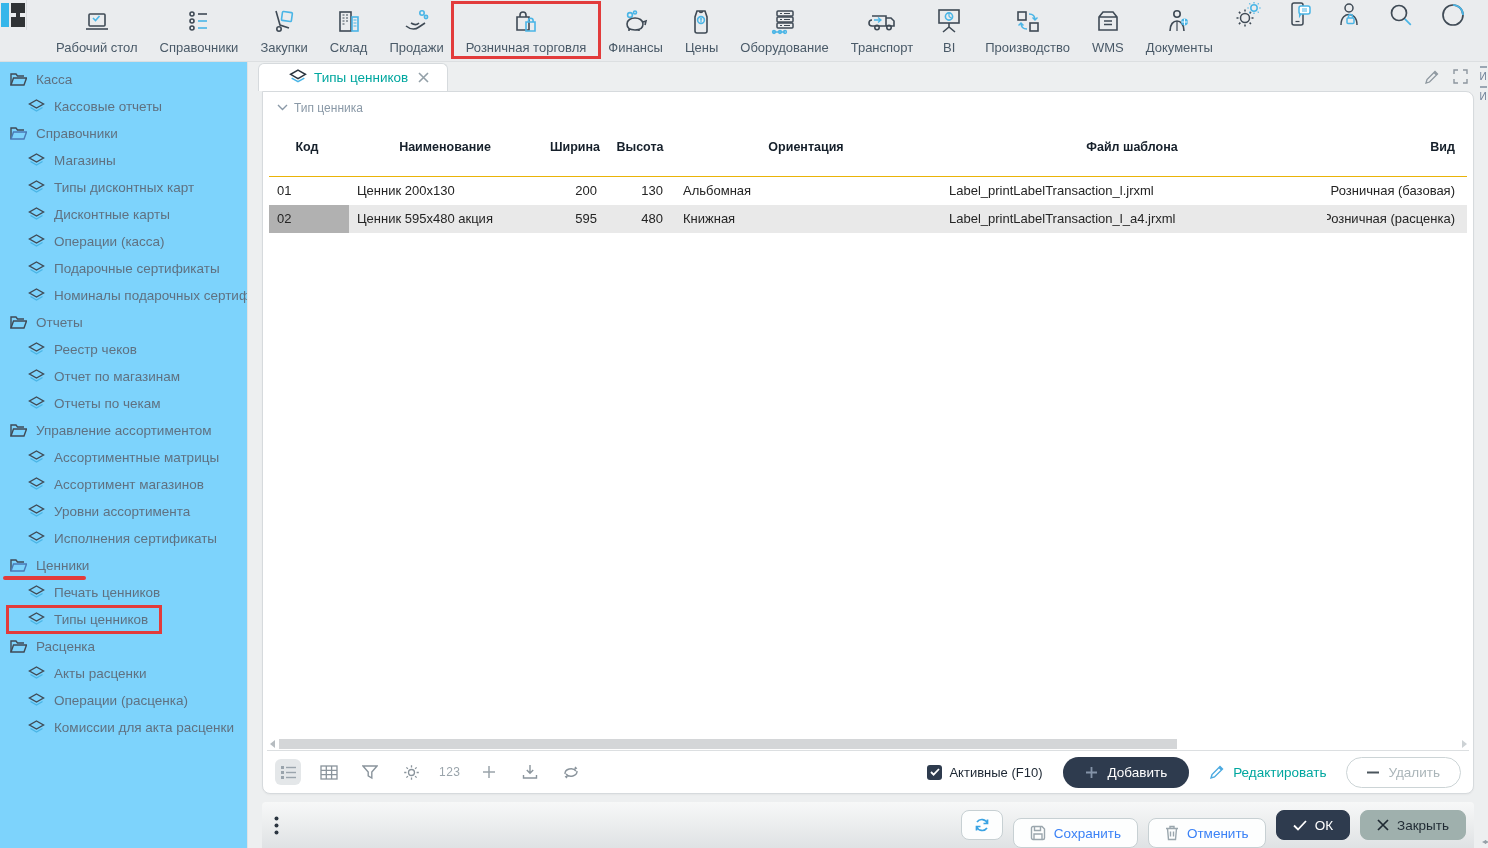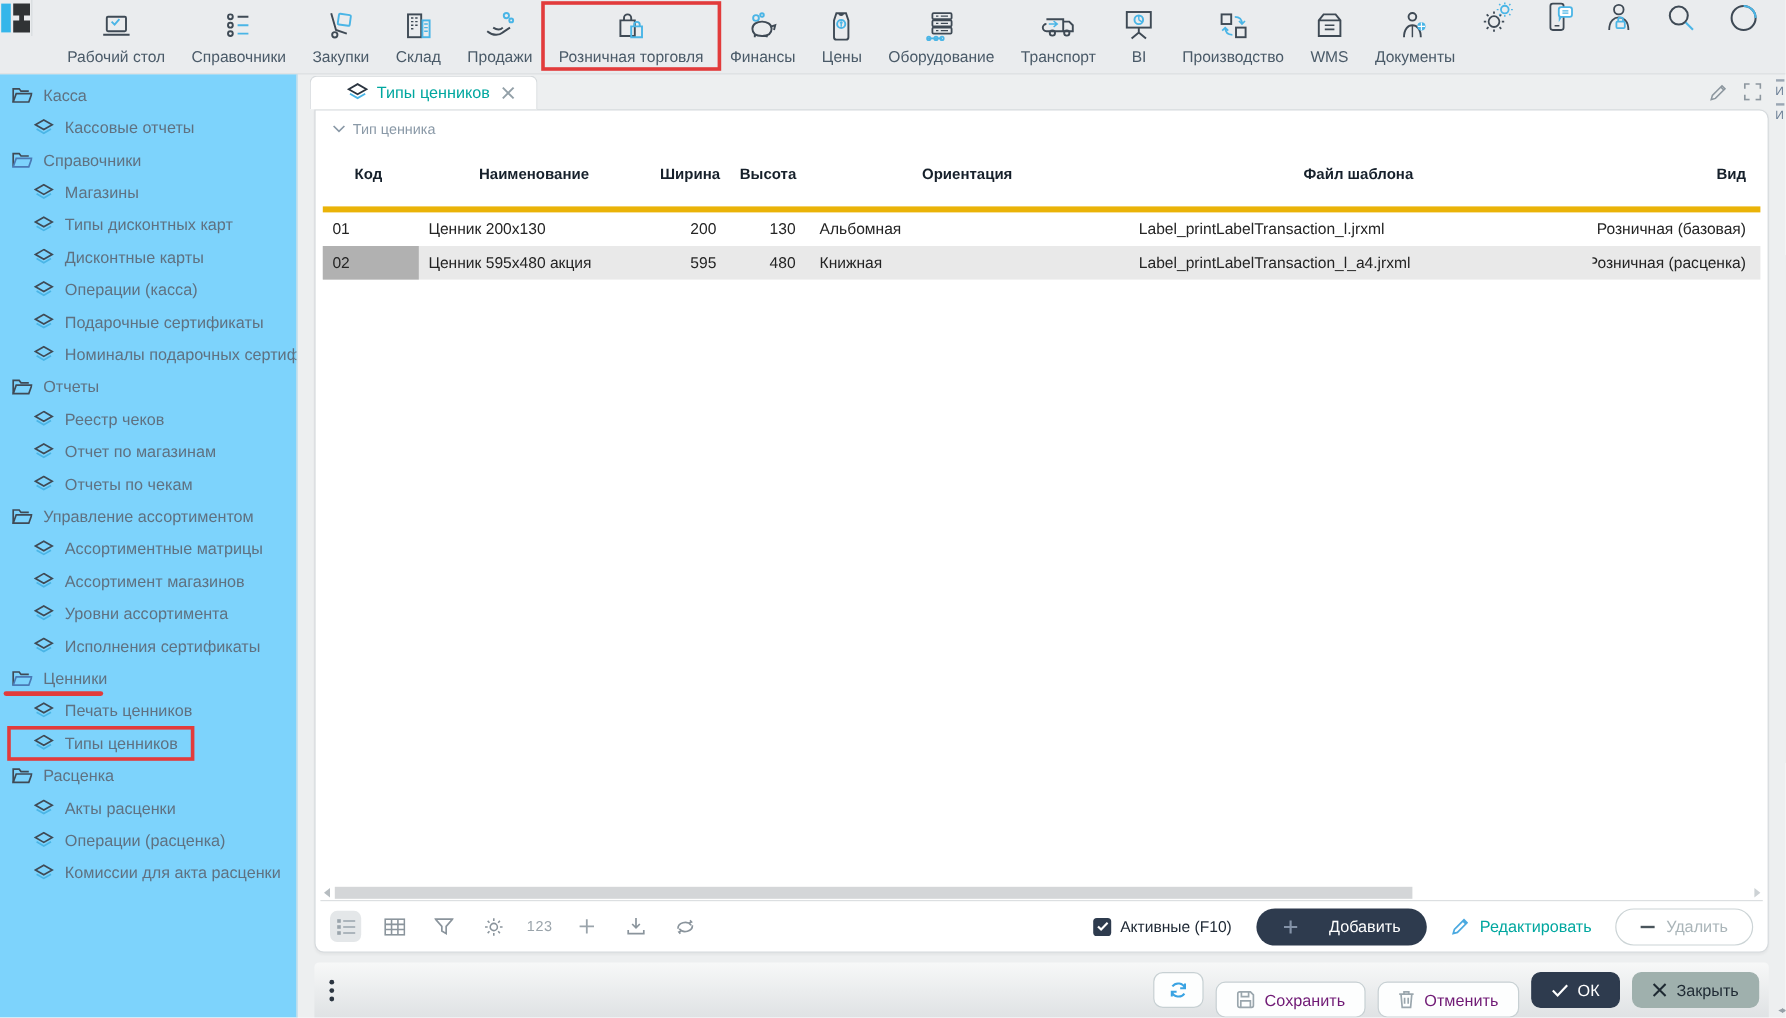--- a/index.html
+++ b/index.html
@@ -42,21 +42,21 @@
   .tab .close{color:#93a0a8; display:flex; cursor:pointer; margin-left:2px;}
   .tabbar-tools{position:absolute; right:22px; top:7px; display:flex; gap:13px; color:#8d979f;}
   .tabbar-tools span{cursor:pointer; display:flex;}
 
   
   .panel{margin:0 16px 0 14px; background:#fff; border:1px solid var(--border); border-radius:0 8px 8px 8px; height:709px; display:flex; flex-direction:column; box-shadow:0 1px 2px rgba(0,0,0,.04);}
   .section-header{display:flex; align-items:center; gap:6px; padding:9px 14px 4px; color:#8a99a7; font-size:12px; cursor:pointer;}
 
   .tbl{padding:0 6px;}
   .trow{display:flex; align-items:center;}
-  .trow.hdr{height:58px; font-weight:bold; font-size:12.5px; color:#16202b; border-bottom:5px solid #eab308;}
+  .trow.hdr{height:58px; font-weight:bold; font-size:12.5px; color:#16202b; border-bottom:1px solid #eab308;}
   .trow.r{height:28px; font-size:13px; color:#242424;}
   .trow.r.selected{background:#e9e9e9;}
   .tc{padding:0 12px 0 8px; overflow:hidden; white-space:nowrap; height:100%; display:flex; align-items:center;}
   .c0{width:80px;} .c1{width:196px;} .c2{width:64px; justify-content:flex-end;} .c3{width:66px; justify-content:flex-end;}
   .c4{width:266px;} .c5{width:386px;} .c6{width:140px; justify-content:flex-end;}
   .hdr .c0,.hdr .c1,.hdr .c2,.hdr .c3,.hdr .c4,.hdr .c5{justify-content:center;}
   .hdr .c6{justify-content:flex-end;}
   .tc.focused{background:#b1b1b1;}
 
   .tbl-space{flex:1;}
@@ -71,32 +71,32 @@
 
   
   .grid-toolbar{height:42px; display:flex; align-items:center; padding:0 12px; gap:15px; color:#8a949c;}
   .gt-ico{display:flex; align-items:center; justify-content:center; width:26px; height:26px; cursor:pointer;}
   .gt-ico.active{background:#e4e7e9; border-radius:6px;}
   .gt-num{font-size:12px; color:#9aa4ab; letter-spacing:.5px;}
   .gt-right{margin-left:auto; display:flex; align-items:center; gap:20px;}
   .chk-wrap{display:flex; align-items:center; gap:7px; cursor:pointer;}
   .chk{width:15px; height:15px; background:var(--navy); border-radius:3px; display:flex; align-items:center; justify-content:center;}
   .chk-label{font-size:13px; color:#1d2733;}
-  .btn-add{display:flex; align-items:center; gap:26px; background:var(--navy); color:#fff; border:none; border-radius:16px; height:31px; padding:0 22px; font-size:13.5px; cursor:pointer; font-family:inherit;}
+  .btn-add{display:flex; align-items:center; gap:10px; background:var(--navy); color:#fff; border:none; border-radius:16px; height:31px; padding:0 22px; font-size:13.5px; cursor:pointer; font-family:inherit;}
   .btn-add .plus{color:#7b8aa0; display:flex;}
   .link-edit{display:flex; align-items:center; gap:8px; color:var(--teal); font-size:13.5px; cursor:pointer; background:none; border:none; font-family:inherit;}
   .btn-del{display:flex; align-items:center; gap:9px; background:#fff; color:#aab5b9; border:1px solid #ccd4d6; border-radius:16px; height:31px; padding:0 20px; font-size:13.5px; cursor:default; font-family:inherit;}
 
   
   .actionbar{height:46px; margin:8px 16px 0 14px; display:flex; align-items:center; background:linear-gradient(#f7f8f8,#dfe2e4); border-radius:4px 4px 0 0; padding:0 8px 0 12px;}
   .dots{display:flex; cursor:pointer;}
   .ab-right{margin-left:auto; display:flex; align-items:center; gap:10px;}
   .ab-btn{display:flex; align-items:center; gap:8px; height:30px; border-radius:8px; border:1px solid #c7d0d3; background:#fdfefe; font-size:13.5px; font-family:inherit; padding:0 16px; cursor:pointer;}
   .ab-btn.icon-only{padding:0 12px;}
-  .ab-btn.disabled{color:#701a75; cursor:default;margin-top:16px;}
+  .ab-btn.disabled{color:#3b82f6; cursor:default;margin-top:16px;}
   .ab-btn.primary{background:var(--navy); border-color:var(--navy); color:#fff;}
   .ab-btn.close-btn{background:var(--sage); border-color:var(--sage); color:#1f2a33;}
   .resize-glyph{position:absolute; right:2px; bottom:2px; font-size:8px; color:#97a1a8; letter-spacing:-1px;}
 
   
   .right-edge{position:absolute; right:0; top:62px; width:10px; height:200px; font-size:10px; color:#6c7f96; display:flex; flex-direction:column; align-items:center; gap:4px; padding-top:4px;}
   .right-edge .re-item{display:flex; flex-direction:column; align-items:center; gap:3px;}
   .re-dash{width:7px; height:2px; background:#9aa6b3;}
 </style>
 </head>

